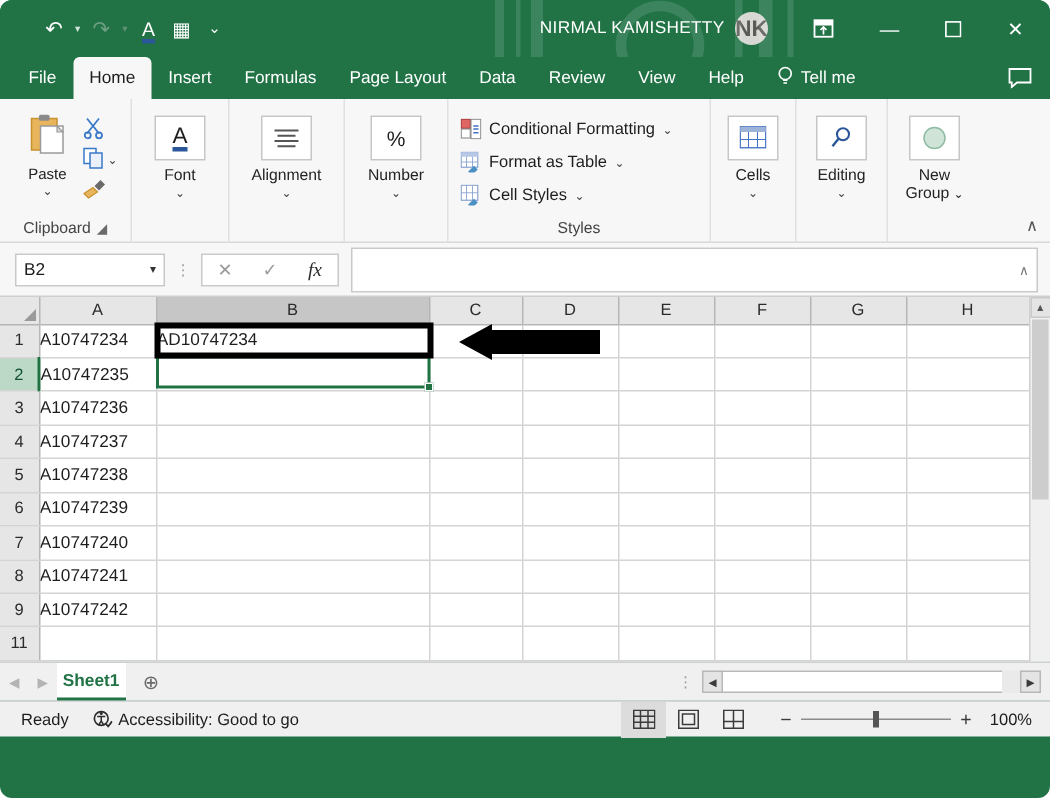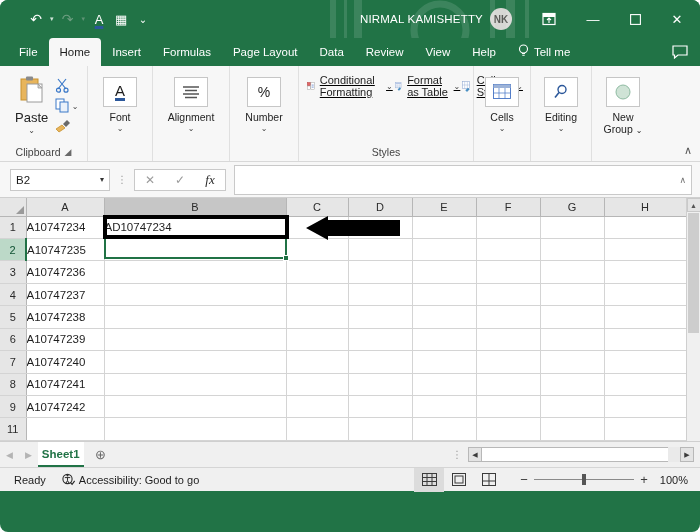--- a/index.html
+++ b/index.html
@@ -45,21 +45,21 @@
     letter-spacing: .1px; pointer-events: none;
   }
   .tb-right {
     margin-left: auto; display: flex; align-items: center;
     height: 38px; padding-right: 2px;
   }
   .user-name { font-size: 11.5px; letter-spacing: .2px; margin-right: 7px; }
   .avatar {
     width: 22px; height: 22px; border-radius: 50%;
     background: #d7d7d4; color: #5a5a57;
-    font-size: 10px; font-weight: bold;
+    font-size: 15px; font-weight: bold;
     display: flex; align-items: center; justify-content: center;
     margin-right: 14px;
     text-align: right;
   }
   .win-btn {
     width: 42px; height: 38px;
     display: flex; align-items: center; justify-content: center;
     color: #fff; font-size: 13px;
   }
   .win-btn.rdo { width: 46px; }
@@ -105,21 +105,21 @@
   .dlg-launcher { font-size: 9px; color: #6a6a6a; }
 
   
   .g-clip { width: 88px; }
   .clip-row { display: flex; align-items: flex-start; padding-top: 3px; }
   .paste-col {
     display: flex; flex-direction: column; align-items: center;
     width: 46px;
   }
   .paste-ico { margin-top: 3px; }
-  .paste-lbl { font-size: 13px; color: #232323; margin-top: 1px; }
+  .paste-lbl { font-size: 10px; color: #232323; margin-top: 1px; }
   .mini-col {
     display: flex; flex-direction: column; gap: 1px;
     padding-top: 4px; align-items: flex-start;
   }
   .mini-item { display: flex; align-items: center; gap: 2px; height: 19px; }
 
   
   .bigbtn {
     width: 64px; display: flex; flex-direction: column;
     align-items: center; padding-top: 8px;
@@ -129,22 +129,22 @@
     border: 1px solid #c6c6c6;
     display: flex; align-items: center; justify-content: center;
     color: #1f3864;
   }
   .bigbtn .lbl { font-size: 10.5px; color: #232323; margin-top: 4px; }
   .caret-sm { font-size: 8px; color: #444; line-height: 9px; margin-top: 1px; }
 
   
   .g-styles { width: 175px; }
   .styles-list {
-    display: flex; flex-direction: row; gap: 2px;
-    padding: 7px 0 0 8px; width: 100%; text-decoration: underline;
+    display: flex; flex-direction: column; gap: 2px;
+    padding: 7px 0 0 8px; width: 100%;
   }
   .style-item {
     display: flex; align-items: center; gap: 5px;
     font-size: 11px; color: #1d1d1d; height: 20px;
   }
   .style-item .cv { font-size: 8px; color: #444; }
 
   
   .rib-collapse {
     position: absolute; right: 8px; bottom: 4px;

